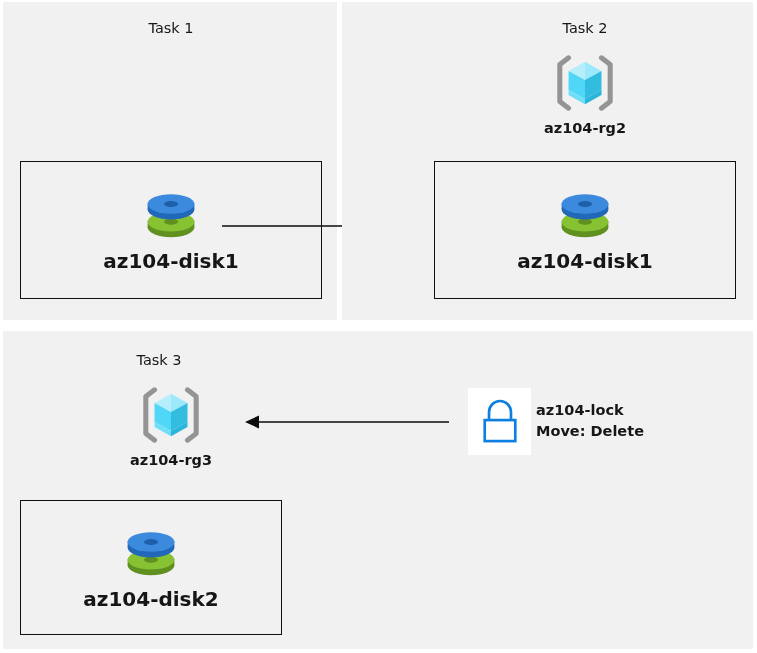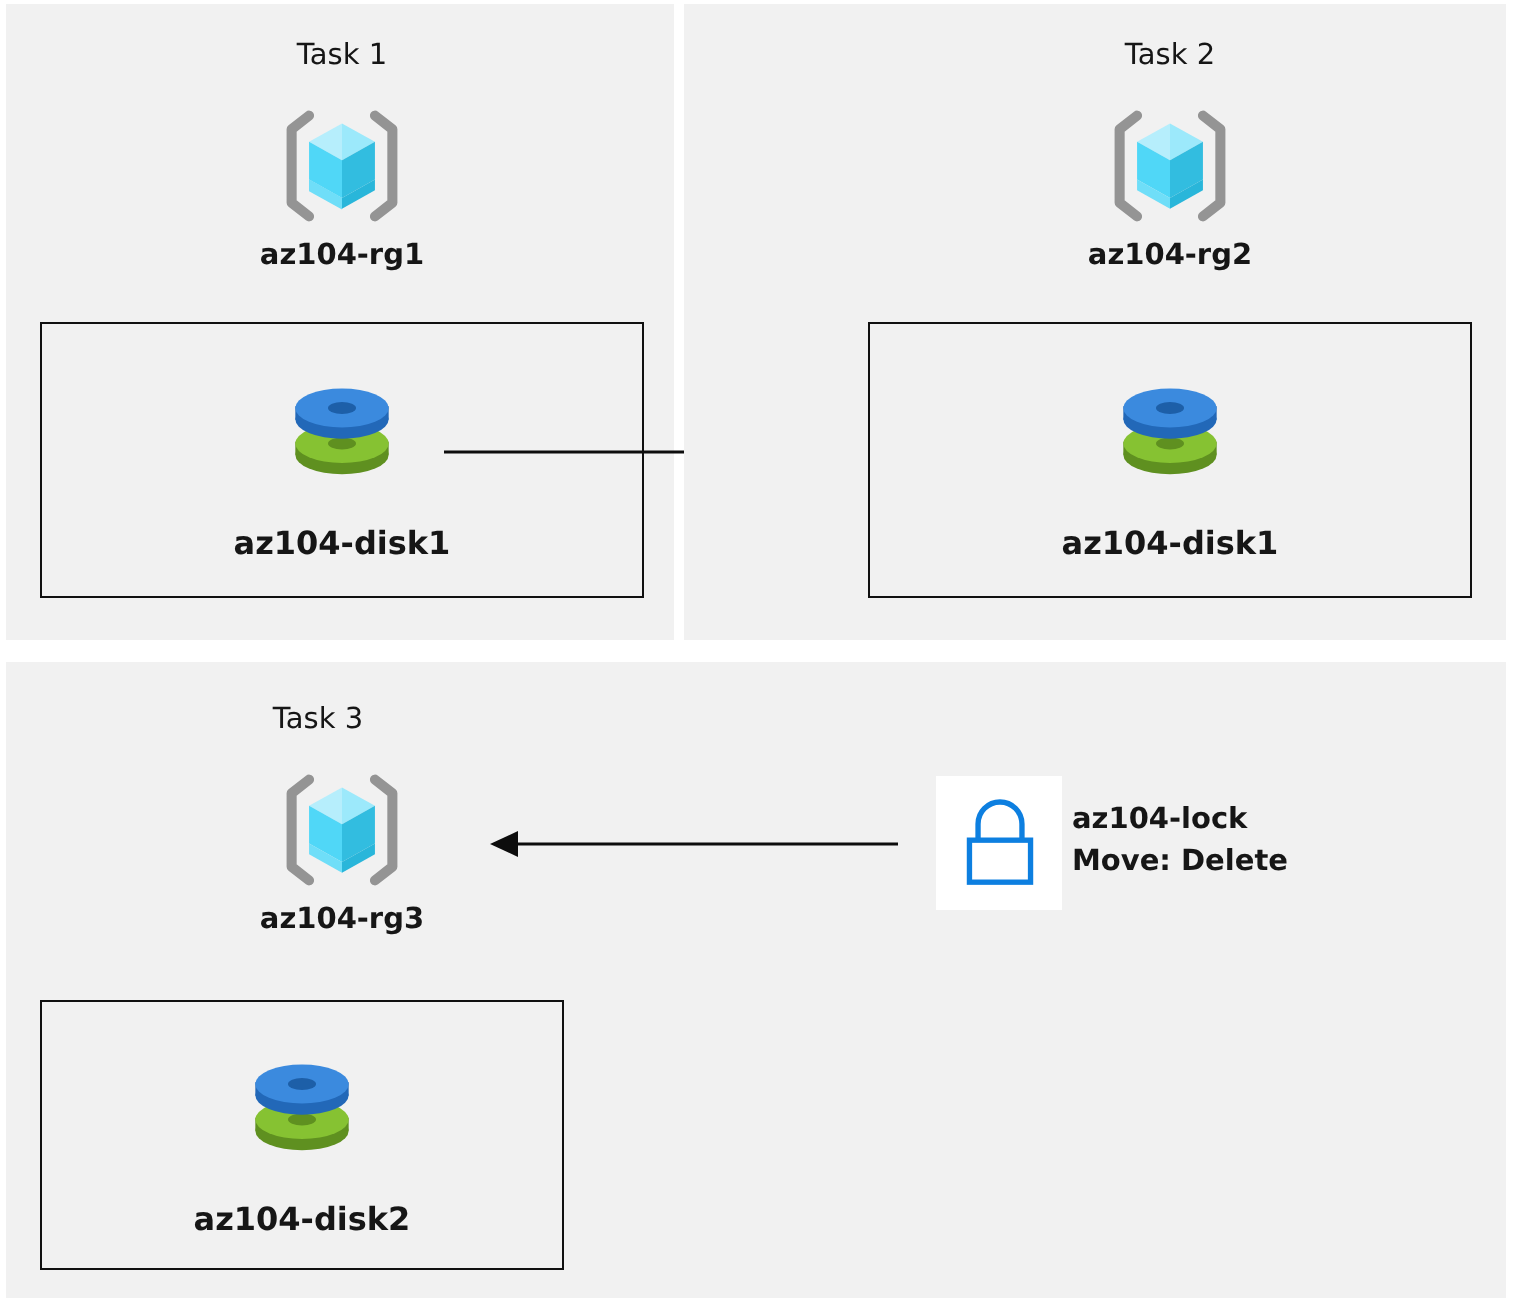--- a/index.html
+++ b/index.html
@@ -76,22 +76,22 @@
     text-align: center;
   }
   .disk-icon {
     display: block;
     margin: 0 auto;
     width: 62px;
     height: 56px;
   }
   .disk-label {
     display: block;
-    margin-top: 16px;
-    font-size: 16px;
+    margin-top: 3px;
+    font-size: 20px;
     font-weight: bold;
     color: #161616;
     white-space: nowrap;
   }
 
   
   .arrow-svg {
     position: absolute;
     overflow: visible;
   }
@@ -132,34 +132,20 @@
 </style>
 </head>
 <body>
 
 <div class="canvas">
 
   <div class="panel" id="panel-task1"></div>
 
   <div class="task-title" style="left:96px; top:20px; width:150px;">Task 1</div>
 
-  <div class="rg-block" style="left:96px; top:52px;">
-    <svg class="rg-icon" viewBox="0 0 64 64">
-      <path d="M15 6 L6 13 L6 51 L15 58" fill="none" stroke="#949494" stroke-width="5.2" stroke-linecap="round" stroke-linejoin="round"></path>
-      <path d="M49 6 L58 13 L58 51 L49 58" fill="none" stroke="#949494" stroke-width="5.2" stroke-linecap="round" stroke-linejoin="round"></path>
-      <polygon points="32,10 49,19.5 32,29" fill="#9ce9fb"></polygon>
-      <polygon points="15,19.5 32,10 32,29" fill="#b6eefc"></polygon>
-      <polygon points="15,19.5 32,29 32,48.5 15,39" fill="#50d7f7"></polygon>
-      <polygon points="49,19.5 32,29 32,48.5 49,39" fill="#32bde0"></polygon>
-      <polygon points="15,39 32,48.5 32,54 15,44.5" fill="#6fdef8"></polygon>
-      <polygon points="49,39 32,48.5 32,54 49,44.5" fill="#29b6da"></polygon>
-      <polygon points="15,39 32,48.5 32,54.5 15,45" fill="#6fdef8"></polygon>
-    </svg>
-    <span class="rg-label">az104-rg1</span>
-  </div>
 
   <div class="disk-box" style="left:20px; top:161px; width:302px; height:138px;">
     <div class="disk-inner" style="top:28px;">
       <svg class="disk-icon" viewBox="0 0 64 60">
         <ellipse cx="32" cy="40" rx="25" ry="10.5" fill="#5f9020"></ellipse>
         <rect x="7" y="33" width="50" height="7" fill="#5f9020"></rect>
         <ellipse cx="32" cy="34" rx="25" ry="10.5" fill="#86c232"></ellipse>
         <ellipse cx="32" cy="34" rx="7.5" ry="3.2" fill="#5f9020"></ellipse>
         <ellipse cx="32" cy="21" rx="25" ry="10.5" fill="#2268b8"></ellipse>
         <rect x="7" y="14" width="50" height="7" fill="#2268b8"></rect>

